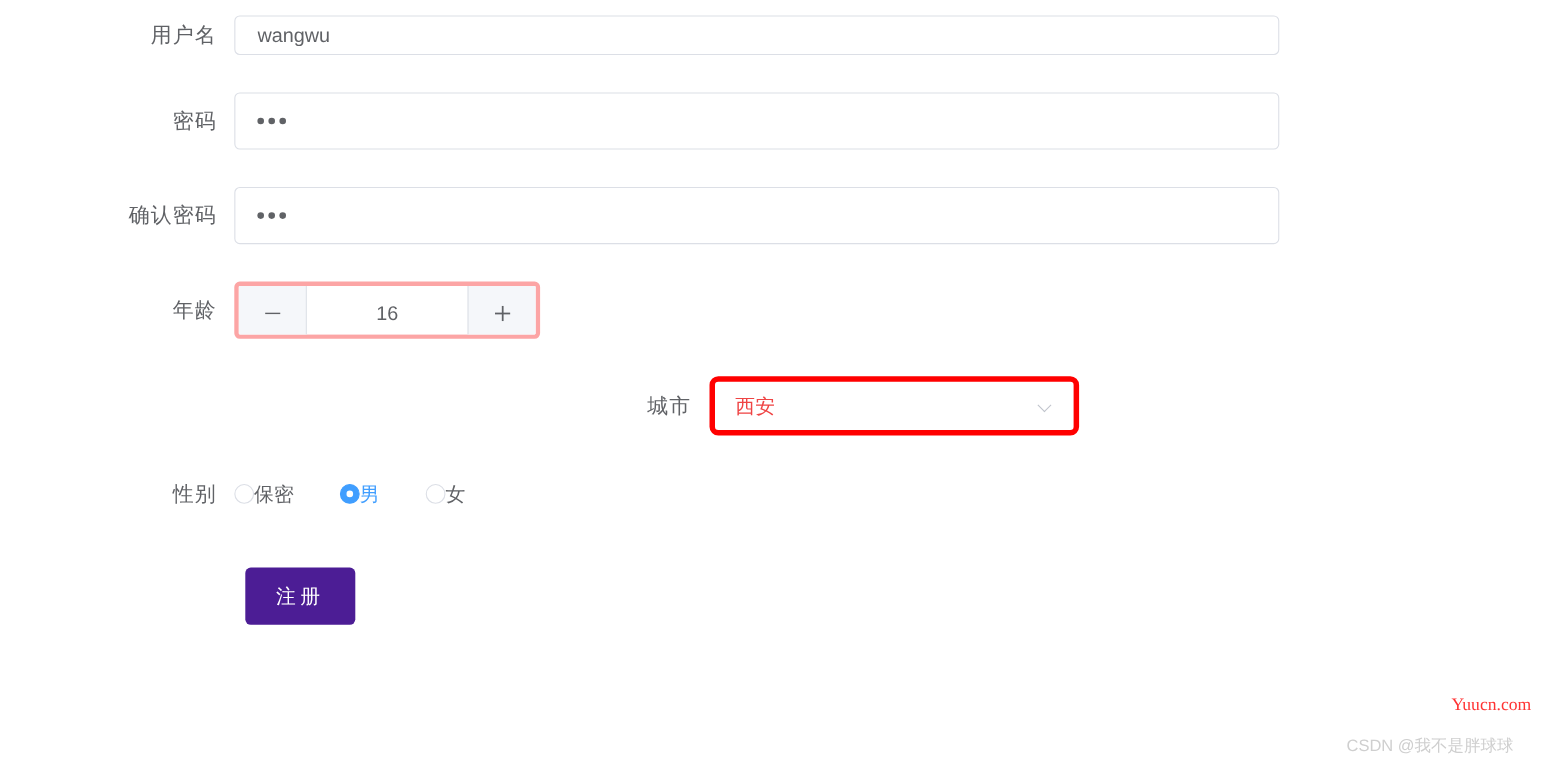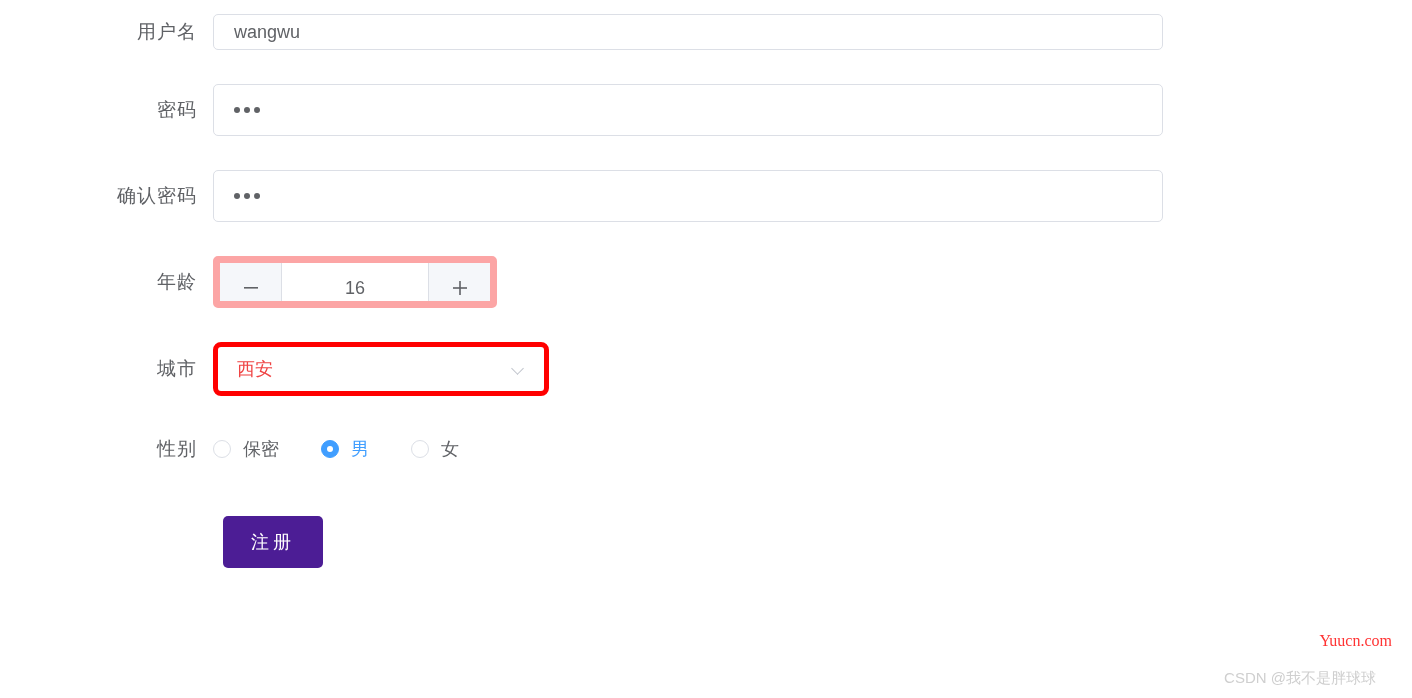--- a/index.html
+++ b/index.html
@@ -59,21 +59,21 @@
     }
     .dot {
       width: 6px;
       height: 6px;
       background: #606266;
       border-radius: 50%;
       margin-right: 4px;
     }
     .number-stepper {
       display: flex;
-      border: 7px solid #fca5a5;
+      border: 4px solid #fca5a5;
       border-radius: 5px;
       overflow: hidden;
       height: 52px;
     }
     .stepper-btn {
       width: 62px;
       height: 50px;
       background: #f5f7fa;
       display: flex;
       align-items: center;
@@ -133,21 +133,21 @@
       transform: rotate(45deg);
     }
     .radio-group {
       display: flex;
       align-items: center;
       gap: 42px;
     }
     .radio-item {
       display: flex;
       align-items: center;
-      gap: 12px;
+      gap: 0;
       cursor: pointer;
     }
     .radio-circle {
       width: 18px;
       height: 18px;
       border: 1px solid #dcdfe6;
       border-radius: 50%;
       position: relative;
       background: #fff;
     }
@@ -204,21 +204,21 @@
       font-size: 16px;
       font-family: Georgia, serif;
     }
     .watermark-bottom {
       position: absolute;
       bottom: 10px;
       right: 36px;
       color: #cfcfcf;
       font-size: 15px;
     }
-    .row-city { margin-bottom: 40px; }
+    .row-city { margin-bottom: 40px; justify-content: center; }
   </style>
 </head>
 <body>
 
 <div class="form-container">
 
   <div class="form-row">
     <div class="form-label">用户名</div>
     <input type="text" class="text-input" value="wangwu" style="">
   </div>

